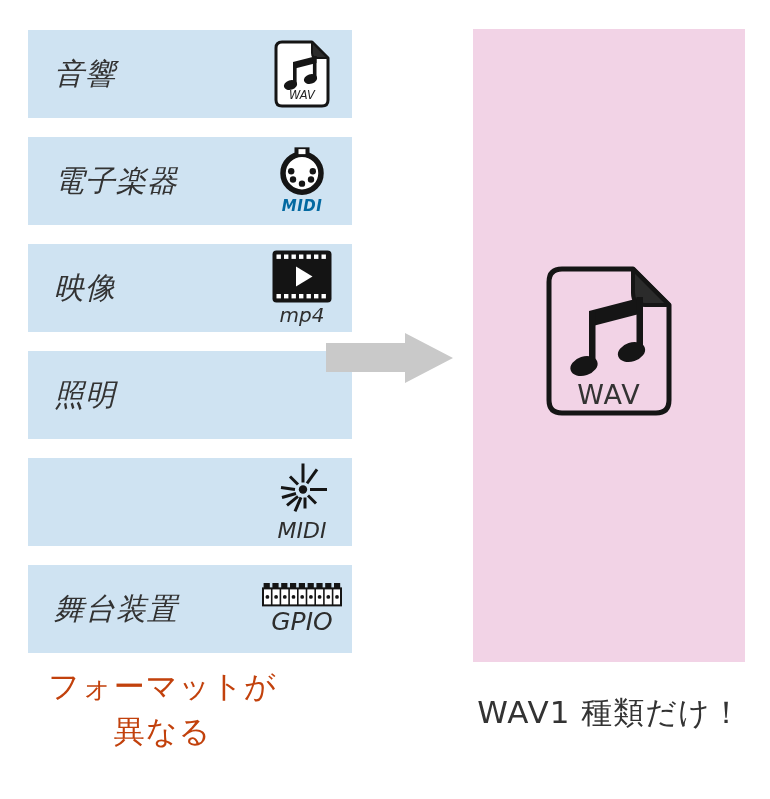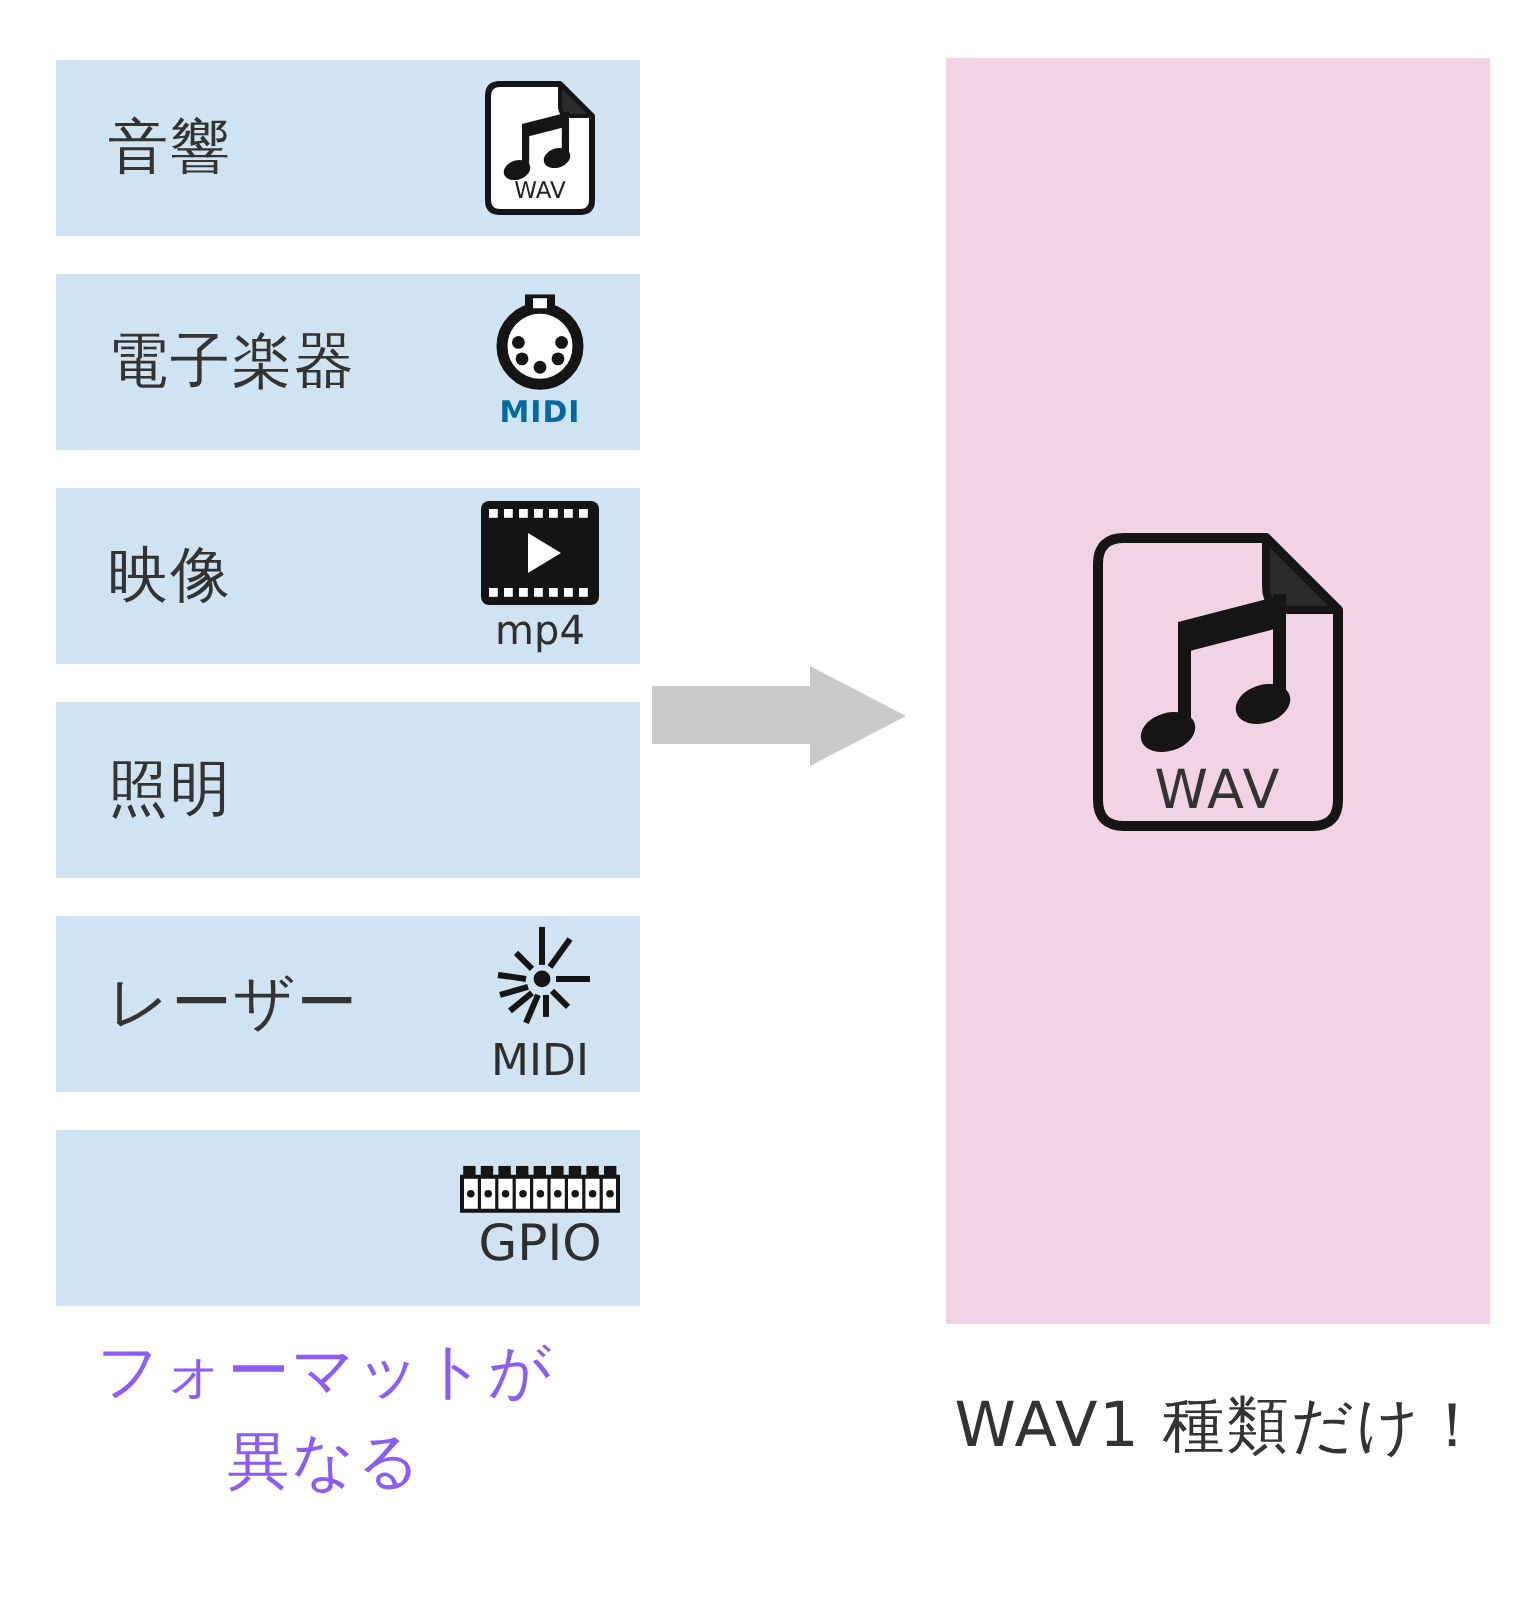--- a/index.html
+++ b/index.html
@@ -2,22 +2,23 @@
 <html><head>
 <meta charset="utf-8">
 <style>
   html,body{margin:0;padding:0;}
   body{
     width:770px;height:799px;position:relative;background:#ffffff;
     font-family:"DejaVu Sans","Liberation Sans",sans-serif;
     overflow:hidden;
   }
   .row{
-    position:absolute;left:28px;width:292px;height:88px;
+    position:absolute;left:28px;width:324px;height:88px;
     background:#cfe3f2;
+    font-style:italic;
   }
   .row-label{
     position:absolute;left:26px;top:50%;transform:translateY(-50%);
     font-size:30px;color:#333333;font-weight:500;letter-spacing:1px;
     white-space:nowrap;
   }
   .icon-stack{
     position:absolute;right:4px;width:92px;top:50%;transform:translateY(-50%);
     display:flex;flex-direction:column;align-items:center;gap:2px;
   }
@@ -29,21 +30,21 @@
   .fmt-gpio{font-size:25px;}
   .arrow-wrap{position:absolute;left:326px;top:332px;width:128px;height:52px;}
   .pink-panel{
     position:absolute;left:473px;top:29px;width:272px;height:633px;
     background:#f2d3e6;
   }
   .big-file{position:absolute;left:72px;top:236px;}
   .caption-left{
     position:absolute;left:28px;top:664px;width:269px;
     text-align:center;font-size:31px;line-height:45px;
-    color:#8b5cf6;font-weight:500;letter-spacing:1px;
+    color:#c2410c;font-weight:500;letter-spacing:1px;
   }
   .caption-right{
     position:absolute;left:445px;top:692px;width:330px;
     text-align:center;font-size:31px;color:#333333;font-weight:500;
     letter-spacing:1px;white-space:nowrap;
   }
 </style>
 </head>
 <body>
 
@@ -109,21 +110,20 @@
     </svg>
     <span class="fmt fmt-mp4">mp4</span>
   </div>
 </div>
 
 <div class="row" style="top:351px">
   <span class="row-label">照明</span>
 </div>
 
 <div class="row" style="top:458px">
-  <span class="row-label">レーザー</span>
   <div class="icon-stack">
     <svg width="54" height="56" viewBox="0 0 54 56">
       <g stroke="#151515" stroke-width="3">
         <line x1="28" y1="21" x2="28" y2="2"></line>
         <line x1="32" y1="22" x2="42" y2="8"></line>
         <line x1="35" y1="28" x2="52" y2="28"></line>
         <line x1="23" y1="23" x2="15" y2="15"></line>
         <line x1="20" y1="28" x2="6" y2="26"></line>
         <line x1="21" y1="32" x2="7" y2="36"></line>
         <line x1="23" y1="35" x2="12" y2="44"></line>
@@ -131,20 +131,21 @@
         <line x1="30" y1="36" x2="30" y2="47"></line>
         <line x1="33" y1="34" x2="41" y2="42"></line>
       </g>
       <circle cx="28" cy="28" r="4.2" fill="#151515"></circle>
     </svg>
     <span class="fmt fmt-ilda">MIDI</span>
   </div>
 </div>
 
 <div class="row" style="top:565px">
+  <span class="row-label">舞台装置</span>
   <div class="icon-stack">
     <svg width="80" height="24" viewBox="0 0 80 24">
       <g fill="#151515">
         <rect x="1.6" y="0" width="6.2" height="6"></rect>
           <rect x="10.4" y="0" width="6.2" height="6"></rect>
         <rect x="19.2" y="0" width="6.2" height="6"></rect>
           <rect x="28.0" y="0" width="6.2" height="6"></rect>
         <rect x="36.8" y="0" width="6.2" height="6"></rect>
           <rect x="45.6" y="0" width="6.2" height="6"></rect>
         <rect x="54.4" y="0" width="6.2" height="6"></rect>

